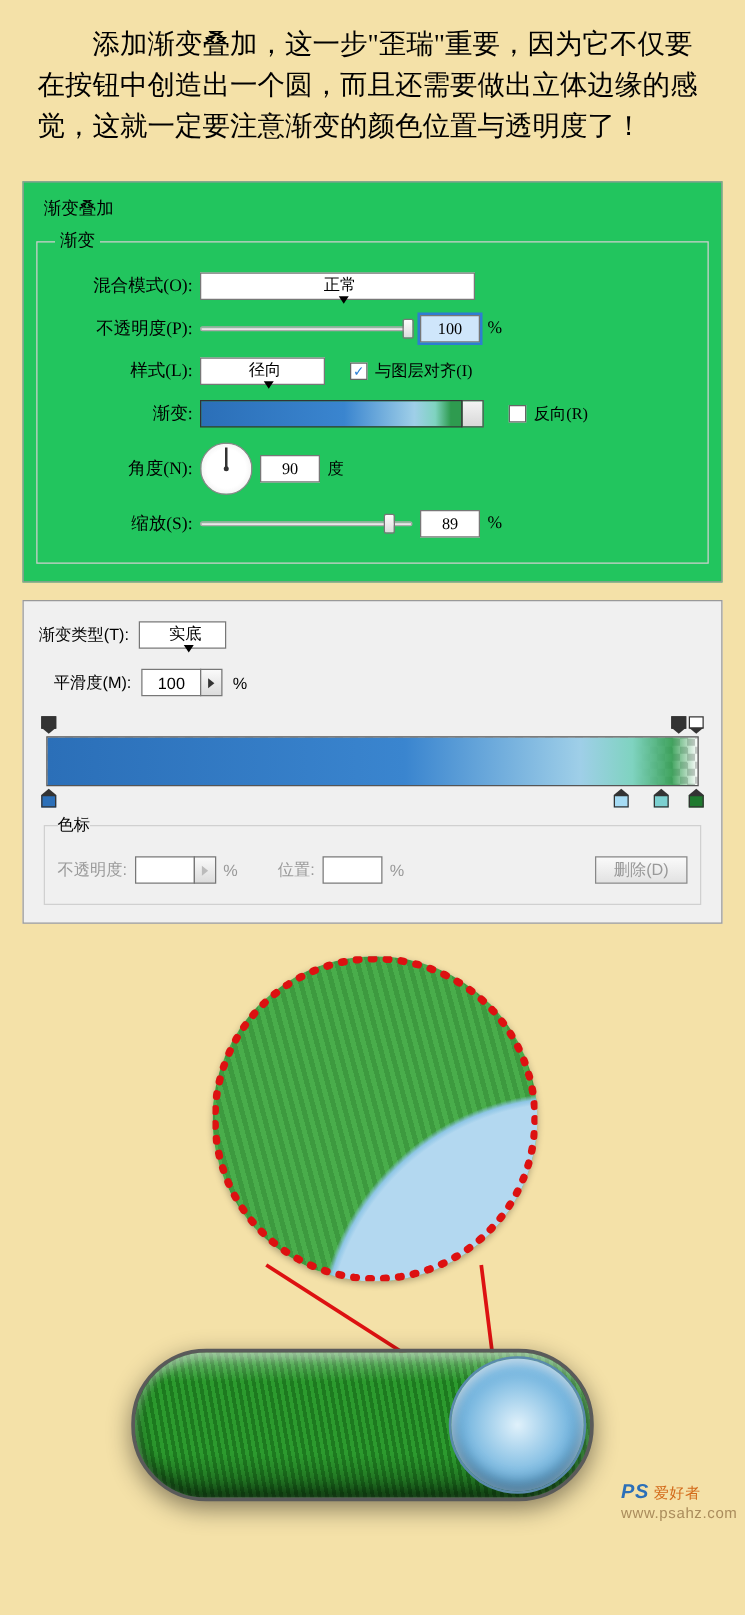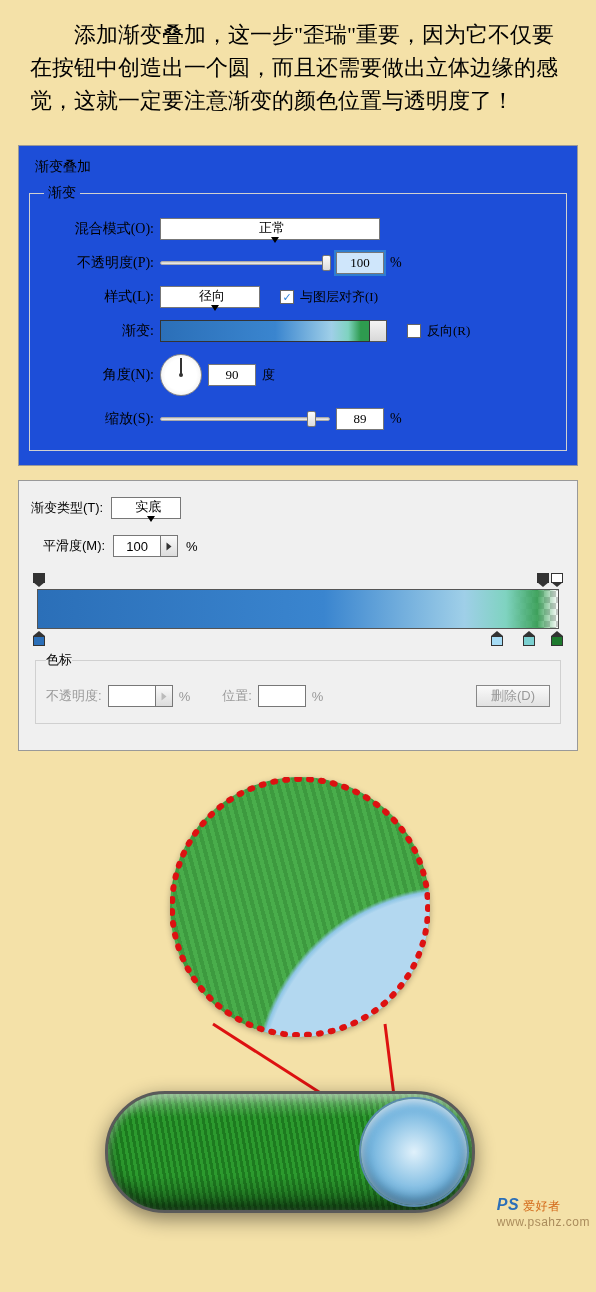--- a/index.html
+++ b/index.html
@@ -13,21 +13,21 @@
 }
 .intro {
   padding: 18px 30px 10px 30px;
   font-size: 22px;
   line-height: 1.5;
   color: #000;
   font-family: SimSun, serif;
 }
 .panel {
   margin: 18px 18px 0 18px;
-  background: #1d4ed8;
+  background: #22c55e;
   border: 1px solid #999;
   padding: 8px 10px 14px 10px;
   font-size: 13px;
   color: #000;
 }
 .panel-title {
   font-size: 14px;
   padding: 4px 6px 8px 6px;
 }
 fieldset.grad {
@@ -184,21 +184,21 @@
   position:absolute;
   left:0; right:0; top:16px; height:40px;
   border:1px solid #555;
   background:
     linear-gradient(to right, rgba(43,111,184,1) 0%, rgba(58,133,207,1) 55%, rgba(159,207,232,1) 82%, rgba(127,211,192,1) 90%, rgba(46,155,79,0.9) 96%, rgba(46,155,79,0) 100%),
     repeating-conic-gradient(#ccc 0 25%, #fff 0 50%) 50% / 12px 12px;
 }
 fieldset.colorstop {
   border:1px solid #d0d0d0;
   padding: 10px 10px;
-  margin: 6px 4px 12px 4px;
+  margin: 6px 4px 0 4px;
 }
 .dis { color:#999; }
 .dis .numbox { color:#bbb; }
 .btnflat {
   height:22px;
   background: linear-gradient(#fafafa,#e2e2e2);
   border:1px solid #888;
   padding: 0 14px;
   font-size:13px;
   display:flex;align-items:center;

